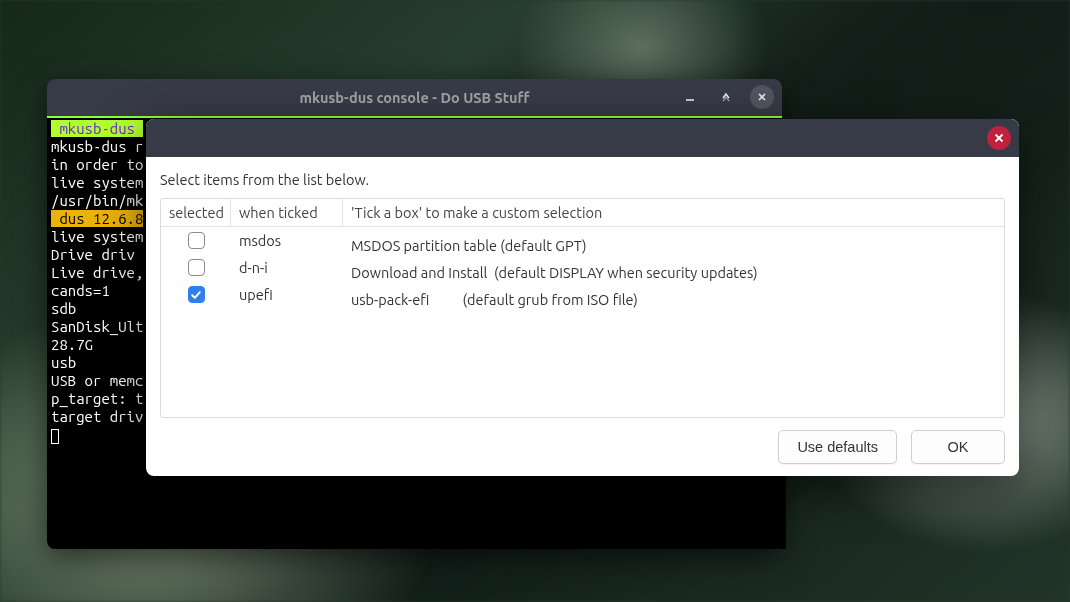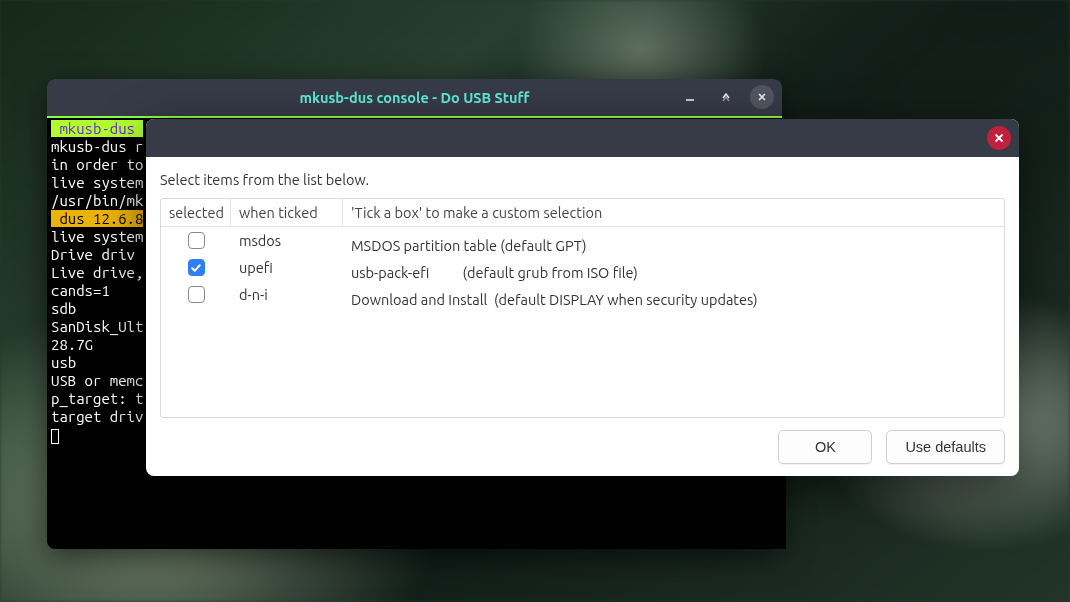--- a/index.html
+++ b/index.html
@@ -29,21 +29,21 @@
 
 .console-window {
   position: absolute; left: 47px; top: 79px; width: 735px; height: 470px;
   background: #000; border-radius: 8px;
   box-shadow: 0 8px 30px rgba(0,0,0,0.6);
 }
 .console-titlebar {
   height: 37px; background: #373a47;
   border-radius: 8px 8px 0 0;
   display: flex; align-items: center; justify-content: center;
-  position: relative; color: #5eead4; font-weight: 600; font-size: 14.5px;
+  position: relative; color: #a3a3a3; font-weight: 600; font-size: 14.5px;
 }
 .console-controls { position: absolute; right: 8px; top: 6px; display: flex; gap: 12px; align-items: center;}
 .tb-btn { width: 24px; height: 24px; border-radius: 50%; display:flex;align-items:center;justify-content:center;color:#e8e8ea;font-size:11px; }
 .tb-btn.close-bg { background:#51545f; }
 .tb-btn svg { width: 14px; height: 14px; }
 .console-body {
   position:absolute; top:37px; left:0; right:0; bottom:0;
   padding: 2px 4px; font-family: "Ubuntu Mono","DejaVu Sans Mono",monospace;
   font-size: 15px; line-height: 18px; color: #ffffff;
   border-top: 2px solid #8cff3a; 
@@ -173,36 +173,36 @@
       <div class="listrow">
         <div class="cell-sel">
             <span class="chk"></span>
           </div>
         <div class="cell-when">msdos</div>
         <div class="cell-desc">MSDOS partition table (default GPT)</div>
       </div>
 
       <div class="listrow">
         <div class="cell-sel">
+            <span class="chk"></span>
+          </div>
+        <div class="cell-when">d-n-i</div>
+        <div class="cell-desc">Download and Install  (default DISPLAY when security updates)</div>
+      </div>
+
+      <div class="listrow">
+        <div class="cell-sel">
             <span class="chk checked">
           <svg viewBox="0 0 12 12">
                 <polyline points="2.2,6.3 4.8,8.8 9.8,3.2" fill="none" stroke="#fff" stroke-width="2" stroke-linecap="round" stroke-linejoin="round"></polyline>
               </svg>
         </span>
           </div>
         <div class="cell-when">upefi</div>
         <div class="cell-desc">usb-pack-efi          (default grub from ISO file)</div>
       </div>
-
-      <div class="listrow">
-        <div class="cell-sel">
-            <span class="chk"></span>
-          </div>
-        <div class="cell-when">d-n-i</div>
-        <div class="cell-desc">Download and Install  (default DISPLAY when security updates)</div>
-      </div>
     </div>
     <div class="button-row">
+      <button class="btn">Use defaults</button>
       <button class="btn ok">OK</button>
-      <button class="btn">Use defaults</button>
     </div>
   </div>
 </div>
 
 </body></html>

